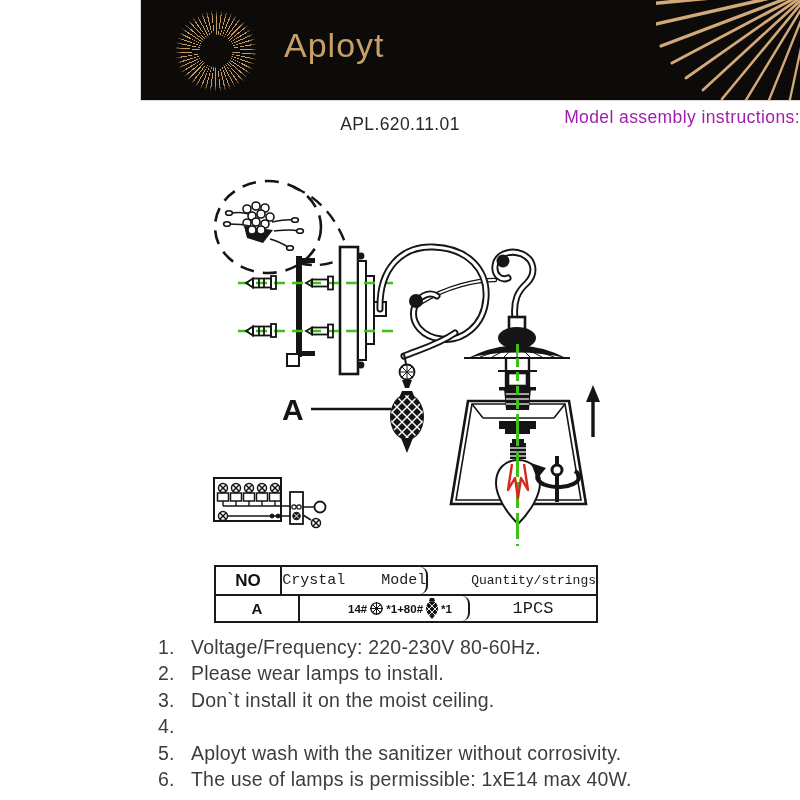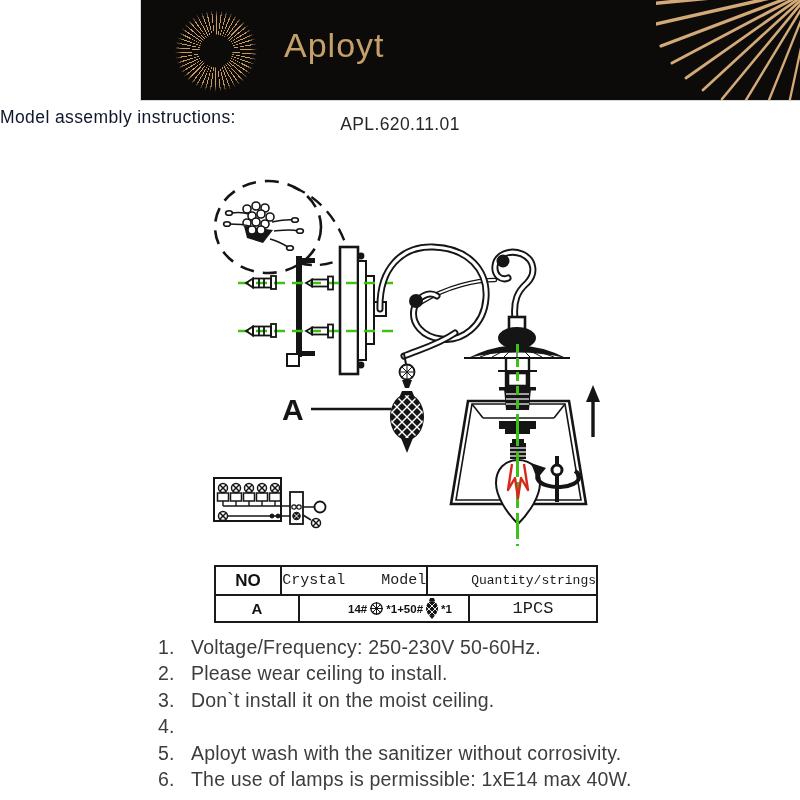--- a/index.html
+++ b/index.html
@@ -12,36 +12,36 @@
   .starburst{position:absolute;left:32px;top:8px;width:86px;height:86px;border-radius:50%;
     background:
       radial-gradient(circle at 50% 50%, #0d0b0a 0 16px, rgba(13,11,10,0) 17px),
       radial-gradient(circle at 50% 50%, rgba(13,11,10,0) 0 34px, #0d0b0a 41px),
       repeating-conic-gradient(#c79b62 0deg 1.8deg, rgba(201,155,98,0) 1.8deg 7.2deg);}
   .brand{position:absolute;left:143px;top:26px;color:#c6a06b;font-size:34px;letter-spacing:1px;
          font-weight:400;}
   .rays{position:absolute;right:0;top:0;}
 
   
-  .title1{position:absolute;left:0;top:107px;width:800px;text-align:left;color:#0f172a;
+  .title1{position:absolute;left:0;top:107px;width:800px;text-align:right;color:#a21caf;
           font-size:17.5px;letter-spacing:.4px;}
   .title2{position:absolute;left:0;top:114px;width:800px;text-align:center;color:#272727;
           font-size:17.5px;letter-spacing:.4px;}
 
   
   .diagram{position:absolute;left:0;top:0;}
 
   
   .ptable{position:absolute;left:214px;top:565px;width:384px;border:2px solid #1a1a1a;
           box-sizing:border-box;background:#fff;}
   .tr{display:flex;}
   .tr.th{border-bottom:2px solid #1a1a1a;}
   .td{display:flex;align-items:center;justify-content:center;box-sizing:border-box;}
   .c1{width:84px;border-right:2px solid #1a1a1a;}
-  .c2{width:170px;border-right:2px solid #1a1a1a;}
+  .c2{width:170px;border-right:2px solid #1a1a1a;border-radius:8px;}
   .c3{flex:1;}
   .th .td{height:27px;}
   .tr:not(.th) .td{height:25px;}
   .no-h{font-weight:bold;font-size:17px;color:#111;}
   .mono{font-family:"Liberation Mono",monospace;color:#1b1b1b;}
   .cm{font-size:15px;white-space:pre;}
   .qs{font-size:13px;padding-left:43px;}
   .rowA{font-weight:bold;font-size:15px;color:#111;}
   .crystalcell{font-size:11.5px;font-weight:bold;color:#111;gap:2px;padding-left:32px;}
   .crystalcell svg{display:block;}
@@ -344,46 +344,46 @@
       <div class="td c1 rowA">A</div>
       <div class="td c2 crystalcell">
         <span>14#</span>
         <svg width="15" height="15" viewBox="0 0 15 15">
           <circle cx="7.5" cy="7.5" r="5.6" fill="none" stroke="#151515" stroke-width="1.4"></circle>
           <line x1="7.5" y1="1" x2="7.5" y2="14" stroke="#151515" stroke-width="1"></line>
           <line x1="1" y1="7.5" x2="14" y2="7.5" stroke="#151515" stroke-width="1"></line>
           <line x1="3.5" y1="3.5" x2="11.5" y2="11.5" stroke="#151515" stroke-width="1"></line>
           <line x1="11.5" y1="3.5" x2="3.5" y2="11.5" stroke="#151515" stroke-width="1"></line>
         </svg>
-        <span>*1+50#</span>
+        <span>*1+80#</span>
         <svg width="14" height="21" viewBox="0 0 14 21">
           <polygon points="5,0 9,0 10,3 4,3" fill="#151515"></polygon>
           <ellipse cx="7" cy="10.5" rx="6" ry="7.5" fill="#151515"></ellipse>
           <polygon points="4,17.5 10,17.5 7,21" fill="#151515"></polygon>
           <g stroke="#fff" stroke-width="0.9">
             <line x1="0" y1="7" x2="10" y2="17"></line>
               <line x1="3" y1="4" x2="13" y2="14"></line>
             <line x1="14" y1="7" x2="4" y2="17"></line>
               <line x1="11" y1="4" x2="1" y2="14"></line>
           </g>
         </svg>
         <span>*1</span>
       </div>
       <div class="td c3 mono pcs">1PCS</div>
     </div>
   </div>
 
   <div class="instructions">
     <div class="li">
       <span class="num">1.</span>
-      <span>Voltage/Frequency: 250-230V 50-60Hz.</span>
+      <span>Voltage/Frequency: 220-230V 80-60Hz.</span>
     </div>
     <div class="li">
       <span class="num">2.</span>
-      <span>Please wear ceiling to install.</span>
+      <span>Please wear lamps to install.</span>
     </div>
     <div class="li">
       <span class="num">3.</span>
       <span>Don`t install it on the moist ceiling.</span>
     </div>
     <div class="li">
       <span class="num">4.</span>
     </div>
     <div class="li">
       <span class="num">5.</span>

